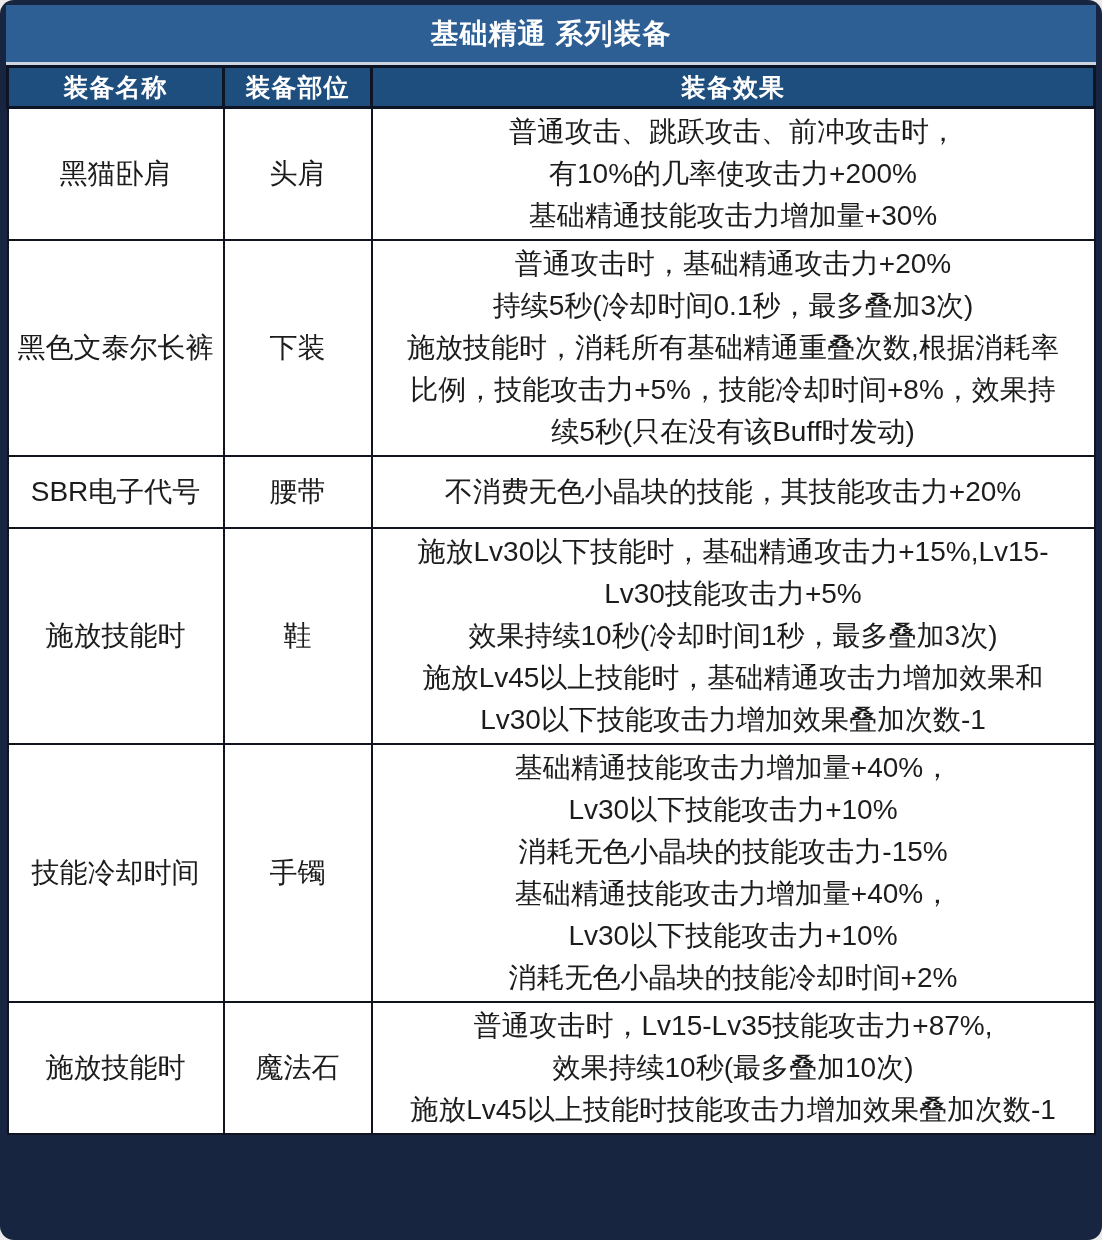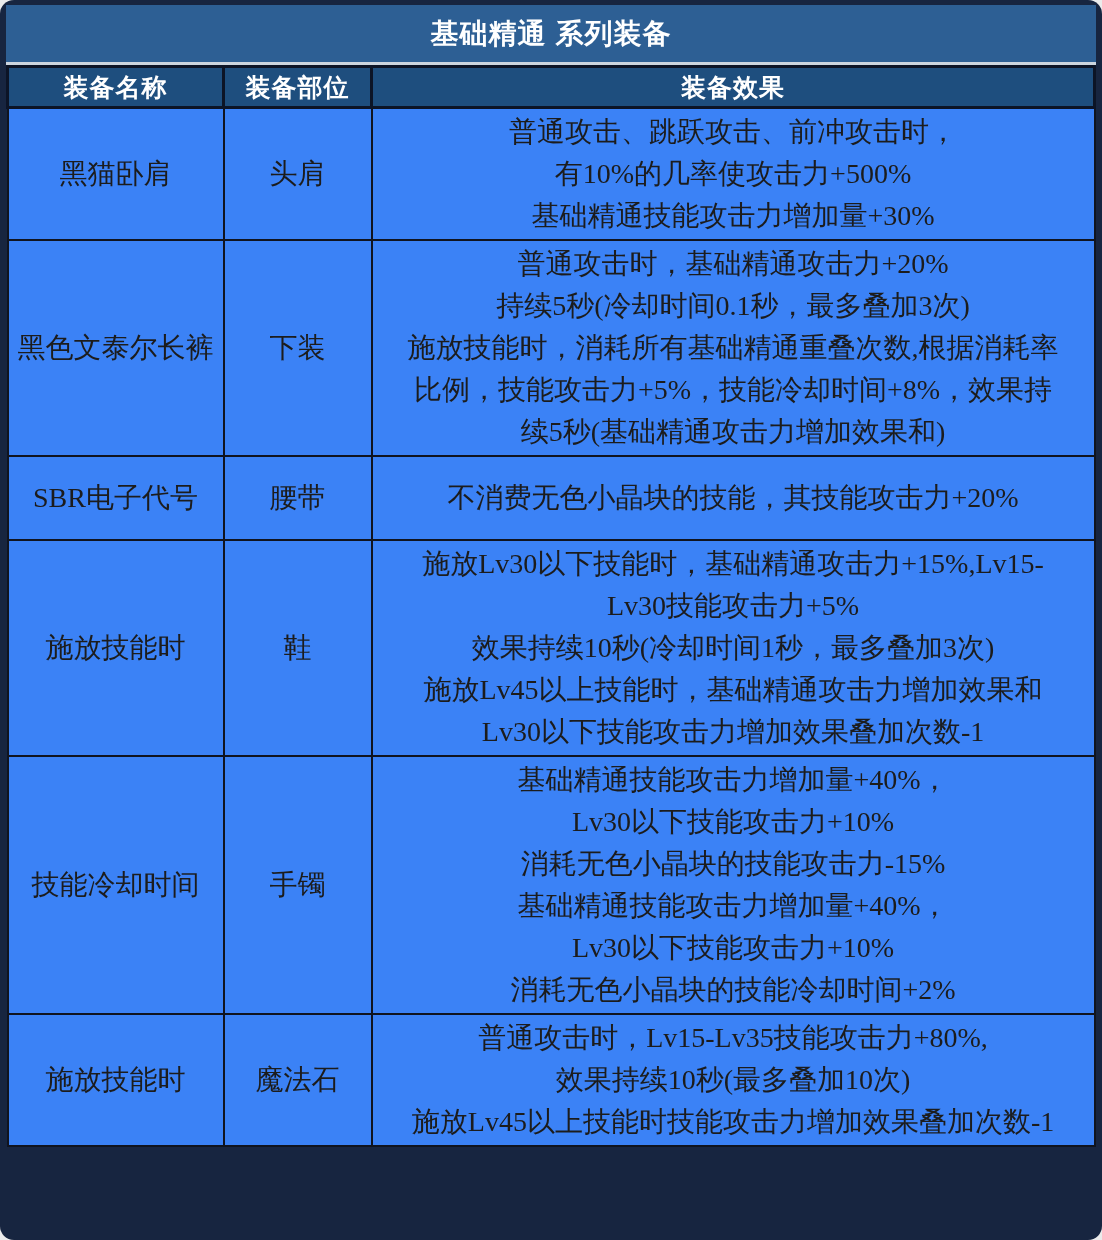--- a/index.html
+++ b/index.html
@@ -35,45 +35,44 @@
     align-items: center;
     justify-content: center;
     letter-spacing: 1px;
     border-bottom: 3px solid #ccd5df;
   }
   table.equip {
     width: 100%;
     border-collapse: collapse;
     table-layout: fixed;
     background: #172540;
-    font-family: Liberation Serif, serif;
   }
   col.c-name { width: 216px; }
   col.c-part { width: 148px; }
   col.c-effect { width: auto; }
   th {
     background: #1e4e7e;
     color: #ffffff;
     font-size: 25px;
     font-weight: bold;
     height: 38px;
     border: 3px solid #0c1426;
     padding: 0;
     letter-spacing: 1px;
   }
   td {
-    background: #3b82f6;
+    background: #ffffff;
     border: 2px solid #10141f;
     color: #1c1c1c;
     font-size: 28px;
     text-align: center;
     vertical-align: middle;
     padding: 2px 4px;
   }
-  tbody tr { height: 84px; } 
+  tbody tr { height: 72px; } 
   .effect-line {
     line-height: 42px;
     white-space: nowrap;
   }
   .name-cell, .part-cell {
     letter-spacing: 0px;
   }
 </style>
 </head>
 <body>
@@ -95,34 +94,34 @@
           <th>装备部位</th>
           <th>装备效果</th>
         </tr>
       </thead>
       <tbody>
   <tr>
     <td class="name-cell">黑猫卧肩</td>
     <td class="part-cell">头肩</td>
     <td class="effect-cell">
               <div class="effect-line">普通攻击、跳跃攻击、前冲攻击时，</div>
-              <div class="effect-line">有10%的几率使攻击力+500%</div>
+              <div class="effect-line">有10%的几率使攻击力+200%</div>
               <div class="effect-line">基础精通技能攻击力增加量+30%</div>
             </td>
   </tr>
 
   <tr>
     <td class="name-cell">黑色文泰尔长裤</td>
     <td class="part-cell">下装</td>
     <td class="effect-cell">
               <div class="effect-line">普通攻击时，基础精通攻击力+20%</div>
               <div class="effect-line">持续5秒(冷却时间0.1秒，最多叠加3次)</div>
               <div class="effect-line">施放技能时，消耗所有基础精通重叠次数,根据消耗率</div>
               <div class="effect-line">比例，技能攻击力+5%，技能冷却时间+8%，效果持</div>
-              <div class="effect-line">续5秒(基础精通攻击力增加效果和)</div>
+              <div class="effect-line">续5秒(只在没有该Buff时发动)</div>
             </td>
   </tr>
 
   <tr>
     <td class="name-cell">SBR电子代号</td>
     <td class="part-cell">腰带</td>
     <td class="effect-cell">
               <div class="effect-line">不消费无色小晶块的技能，其技能攻击力+20%</div>
             </td>
   </tr>
@@ -150,21 +149,21 @@
               <div class="effect-line">Lv30以下技能攻击力+10%</div>
               <div class="effect-line">消耗无色小晶块的技能冷却时间+2%</div>
             </td>
   </tr>
 
 
   <tr>
     <td class="name-cell">施放技能时</td>
     <td class="part-cell">魔法石</td>
     <td class="effect-cell">
-              <div class="effect-line">普通攻击时，Lv15-Lv35技能攻击力+80%,</div>
+              <div class="effect-line">普通攻击时，Lv15-Lv35技能攻击力+87%,</div>
               <div class="effect-line">效果持续10秒(最多叠加10次)</div>
               <div class="effect-line">施放Lv45以上技能时技能攻击力增加效果叠加次数-1</div>
             </td>
   </tr>
 </tbody>
     </table>
 
   </div>
 </div>
 

